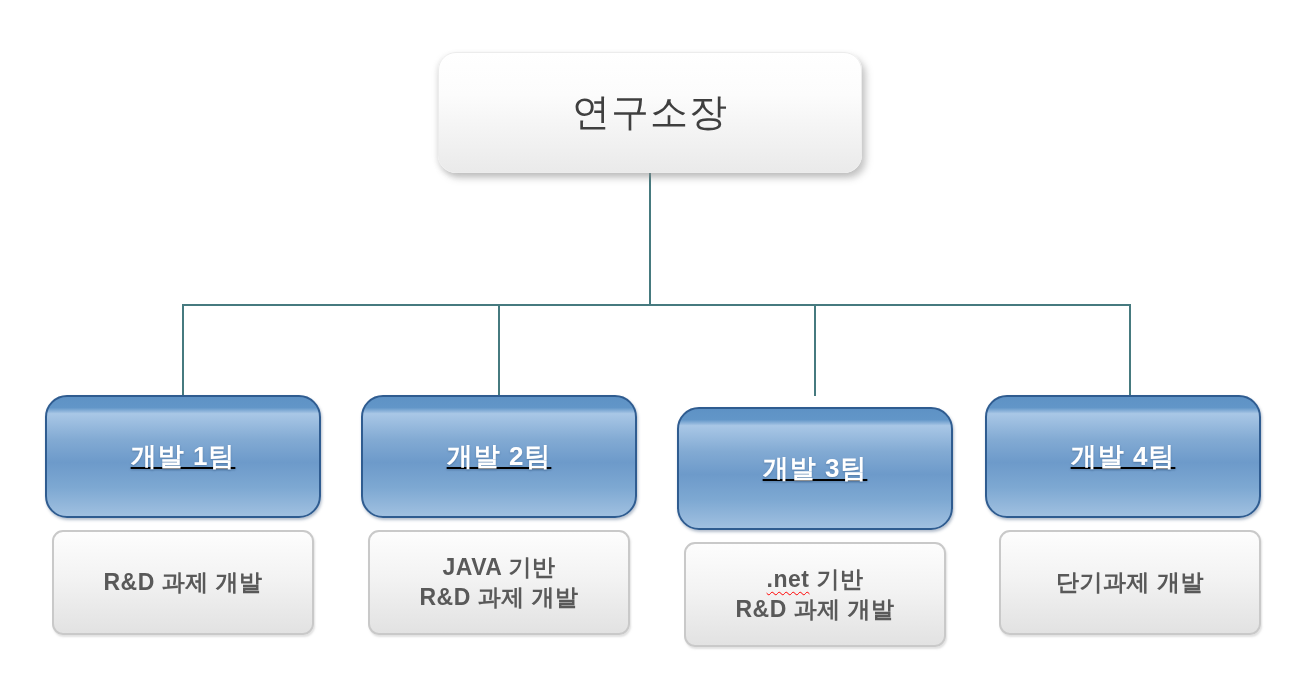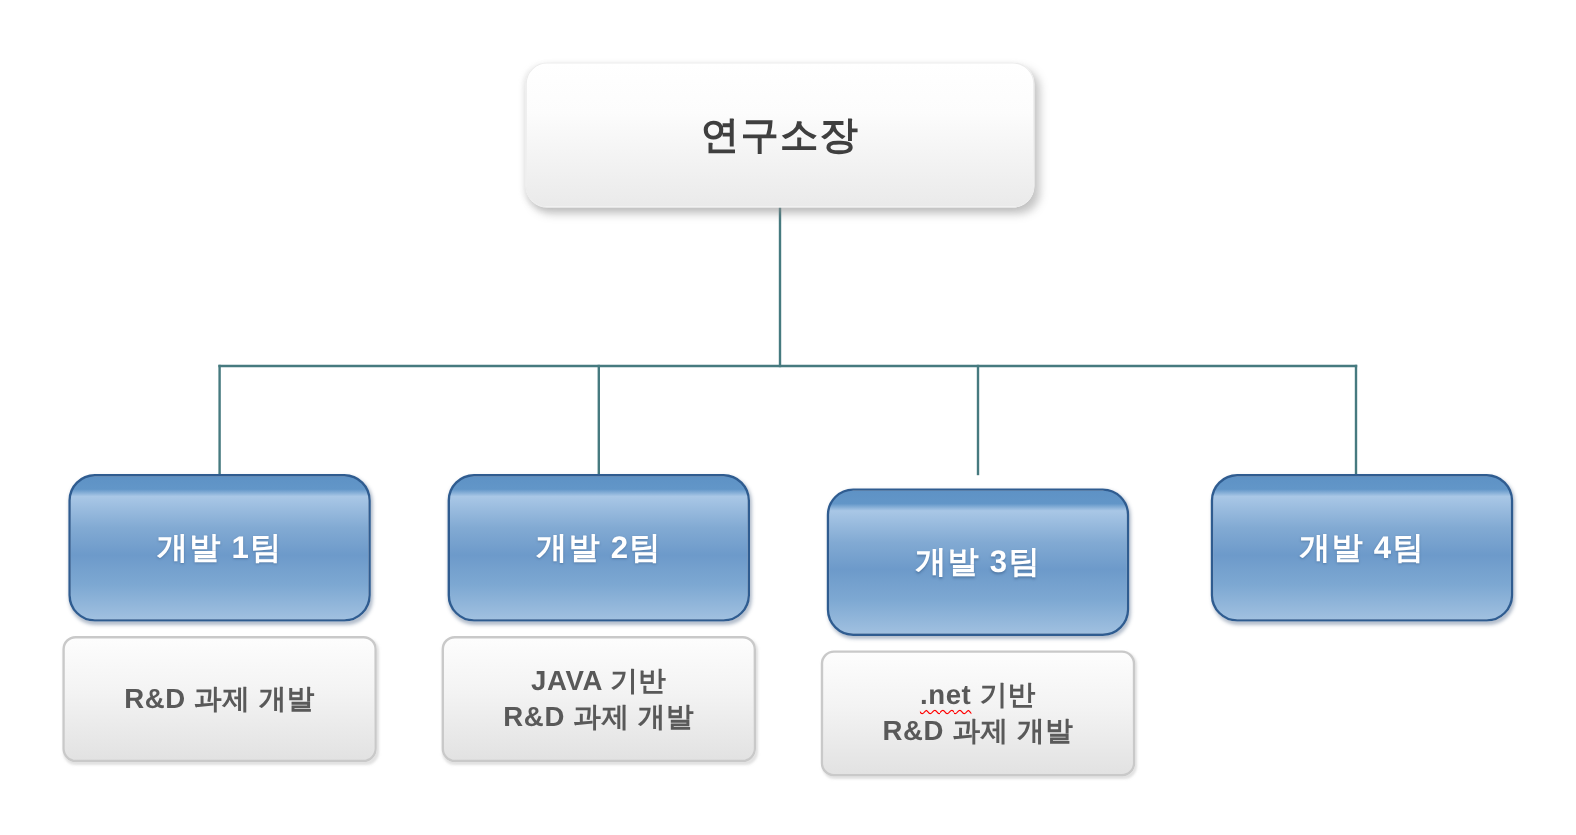--- a/index.html
+++ b/index.html
@@ -37,53 +37,54 @@
     box-sizing: border-box;
     border-radius: 18px;
     border: 1px solid #ececec;
     background: linear-gradient(to bottom, #ffffff 0%, #fcfcfc 35%, #eaeaea 100%);
     box-shadow: 4px 5px 7px rgba(130,130,130,0.45), -2px 2px 4px rgba(180,180,180,0.25);
     display: flex;
     align-items: center;
     justify-content: center;
   }
   .root-label {
-    font-size: 32px;
-    font-weight: bold;
+    font-size: 38px;
+    font-weight: normal;
     color: var(--root-text, #3f3f3f);
     letter-spacing: 1px;
   }
   
   .column {
     position: absolute;
     top: 395px;
     width: 262px;
     display: flex;
     flex-direction: column;
     align-items: center;
   }
   .team-box {
-    width: 252px;
+    width: 276px;
     height: 123px;
     box-sizing: border-box;
     border-radius: 22px;
     border: 2px solid var(--team-border, #2f5c90);
     background:
       linear-gradient(to bottom,
         #5e92c5 0%,
         #6296c8 9%,
         #a9c7e6 14%,
         #82aad3 36%,
         #6d9aca 55%,
         #7da8d2 76%,
         #a0c0e0 100%);
     box-shadow: 1px 2px 3px rgba(40,70,110,0.35);
     display: flex;
     align-items: center;
     justify-content: center;
+    text-decoration: underline;
   }
   .team-label {
     font-size: 26px;
     font-weight: bold;
     color: var(--team-text, #ffffff);
     letter-spacing: 1px;
     text-shadow: 0 1px 2px rgba(30, 60, 100, 0.35);
   }
   .desc-box {
     margin-top: 12px;
@@ -167,15 +168,19 @@
     <div class="desc-box">
       <span class="desc-line"><span class="spellcheck">.net</span><span> 기반</span></span>
       <span class="desc-line">R&amp;D 과제 개발</span>
     </div>
   </div>
 
   <div class="column col-4">
     <div class="team-box">
       <span class="team-label">개발 4팀</span>
     </div>
+    <div class="desc-box">
+      <span class="desc-line">단기과제 개발</span>
+
+    </div>
   </div>
 
 </div>
 
 </body></html>

